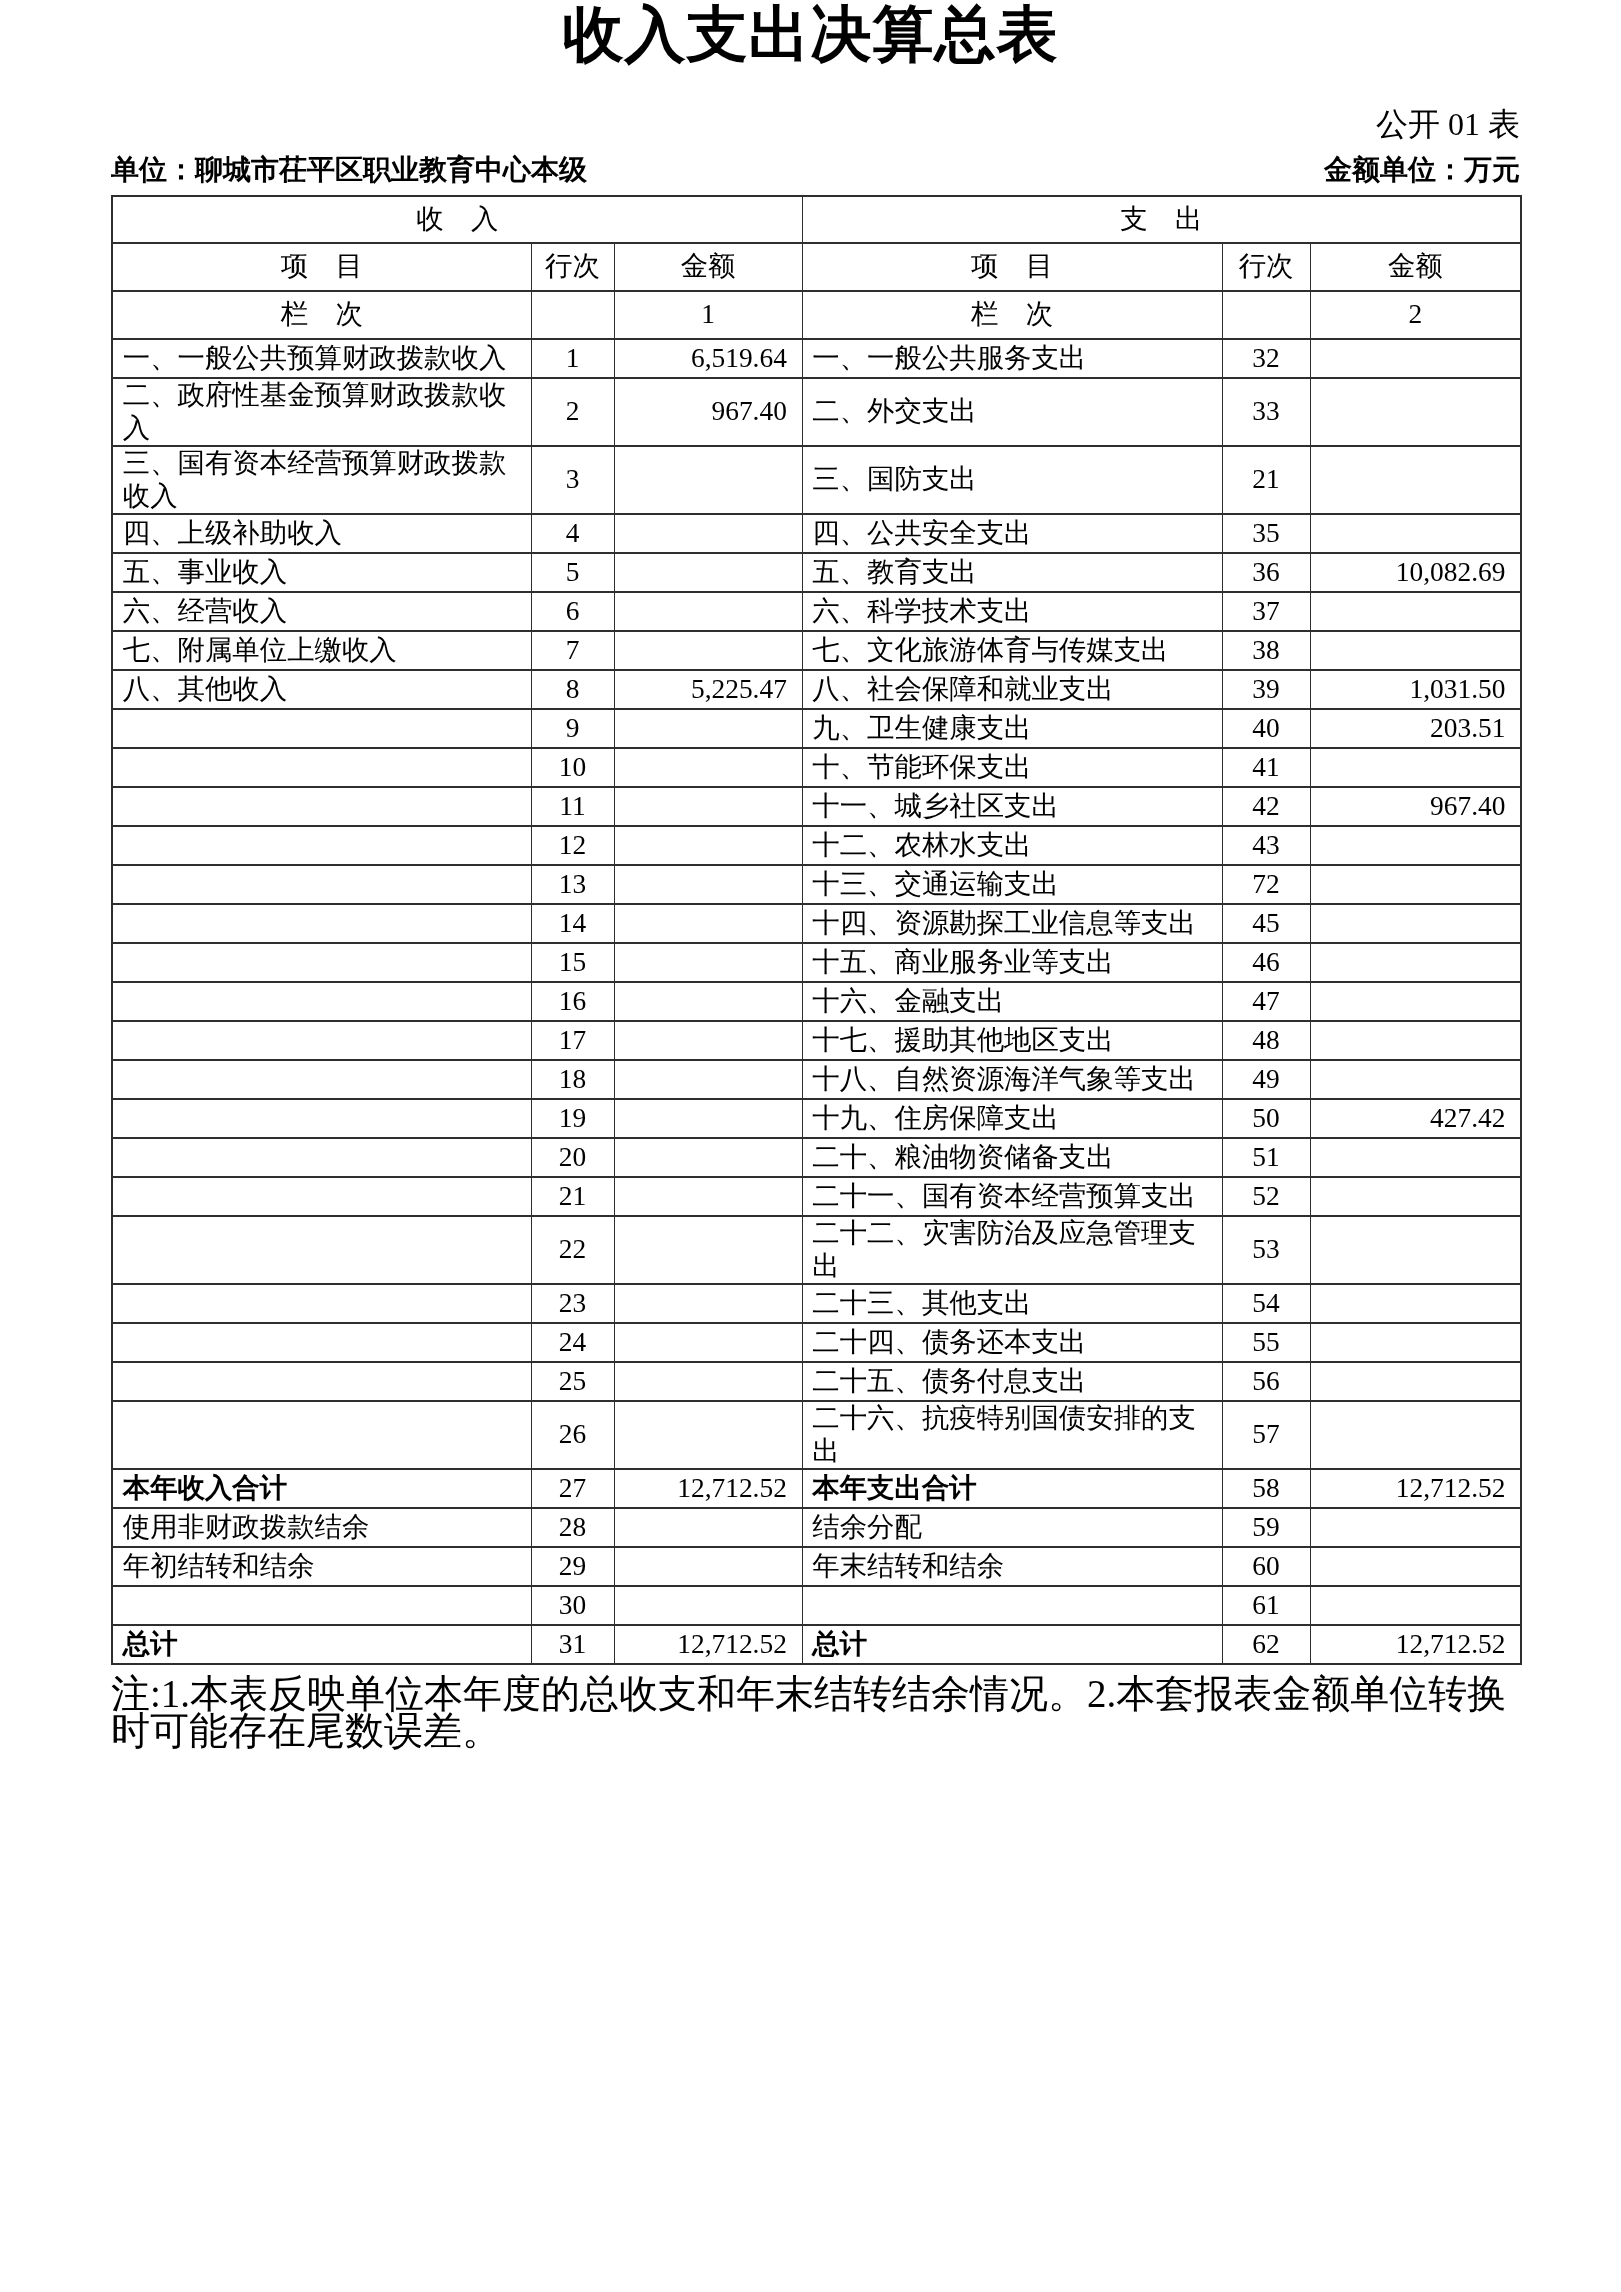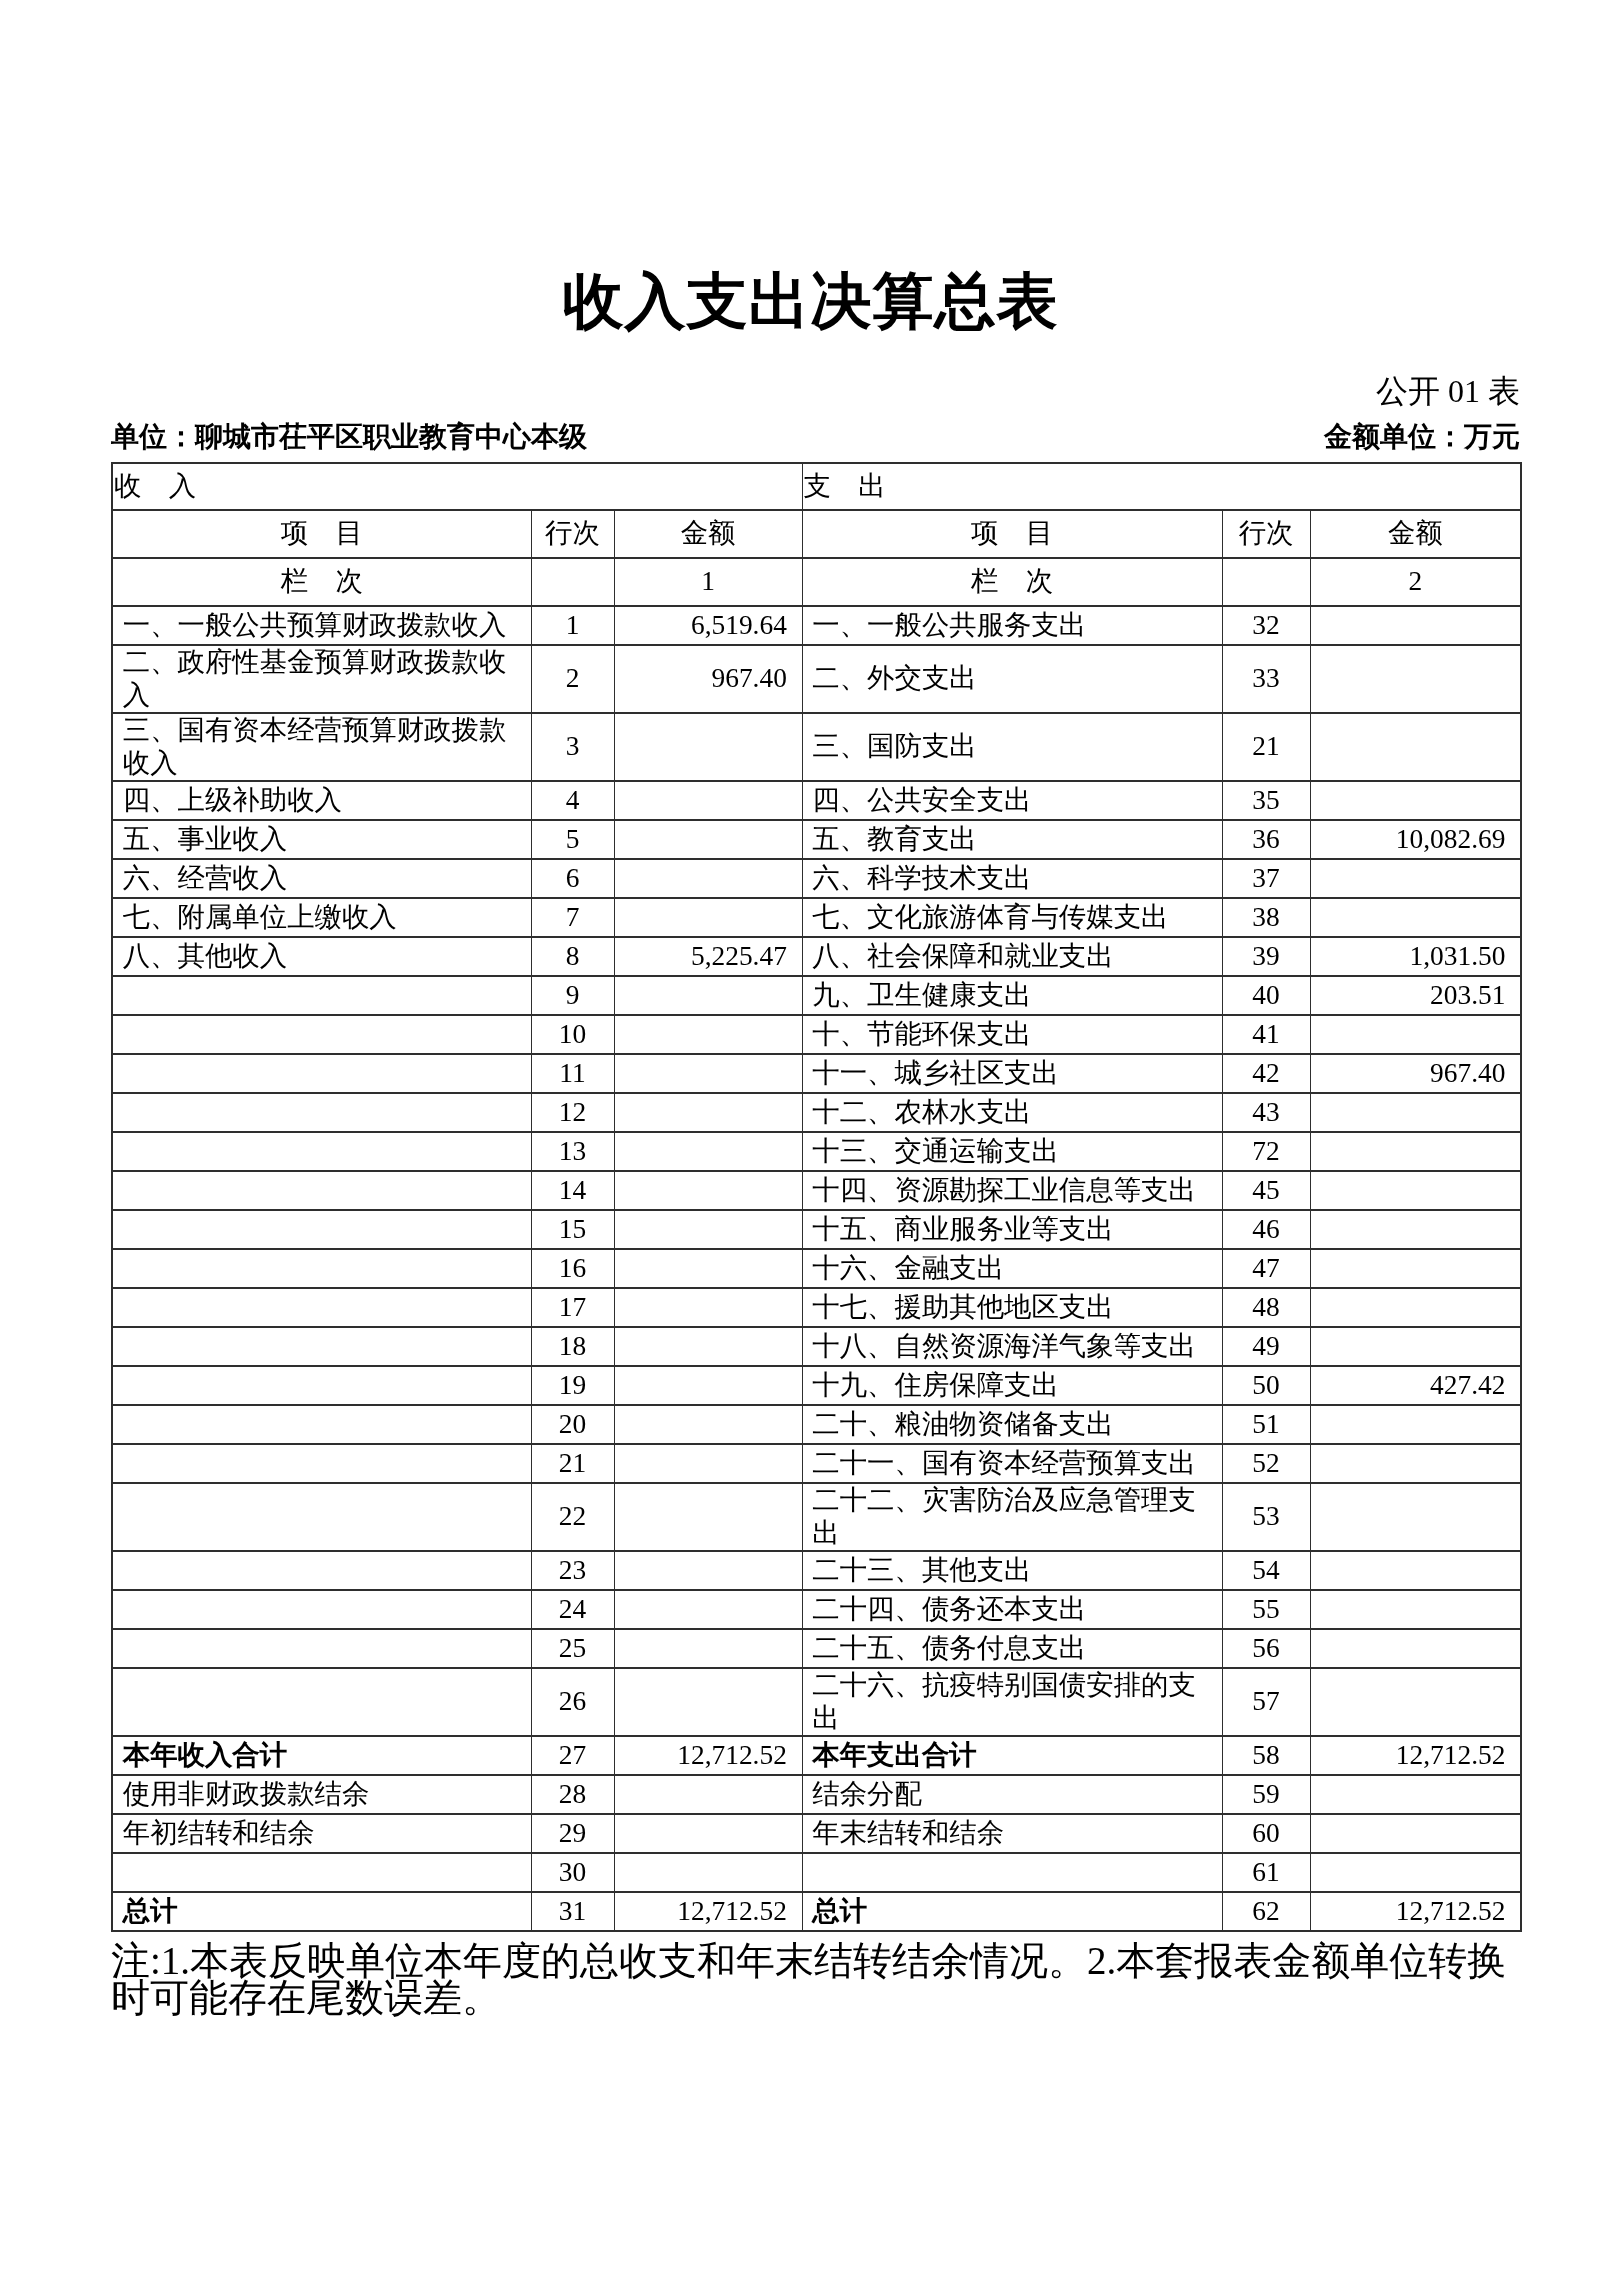--- a/index.html
+++ b/index.html
@@ -10,21 +10,20 @@
   body {
     width: 1621px;
     height: 2293px;
     position: relative;
     font-family: "Liberation Serif", "DejaVu Serif", serif;
     color: #000000;
     overflow: hidden;
   }
   .page-title {
     margin: 0;
-    padding-top: 267px;
     text-align: center;
     font-size: 61px;
     font-weight: 700;
     letter-spacing: 1px;
     line-height: 1.15;
   }
   .code-line {
     width: 1409px;
     margin: 33px 101px 0 111px;
     text-align: right;
@@ -53,21 +52,21 @@
     border-top: 2px solid #2e2e2e;
     border-bottom: 2px solid #2e2e2e;
     font-size: 27.4px;
     line-height: 33px;
     vertical-align: middle;
     overflow: hidden;
     word-break: break-all;
   }
   tr.sec-row td {
     height: 43px;
-    text-align: left;
+    text-align: center;
   }
   tr.cols-row td, tr.lanci-row td {
     height: 44px;
     text-align: center;
   }
   tr.r-normal { height: 39px; }
   tr.r-tall   { height: 68px; }
   tr.r-totals { height: 39px; }
   td.c-item {
     text-align: left;

